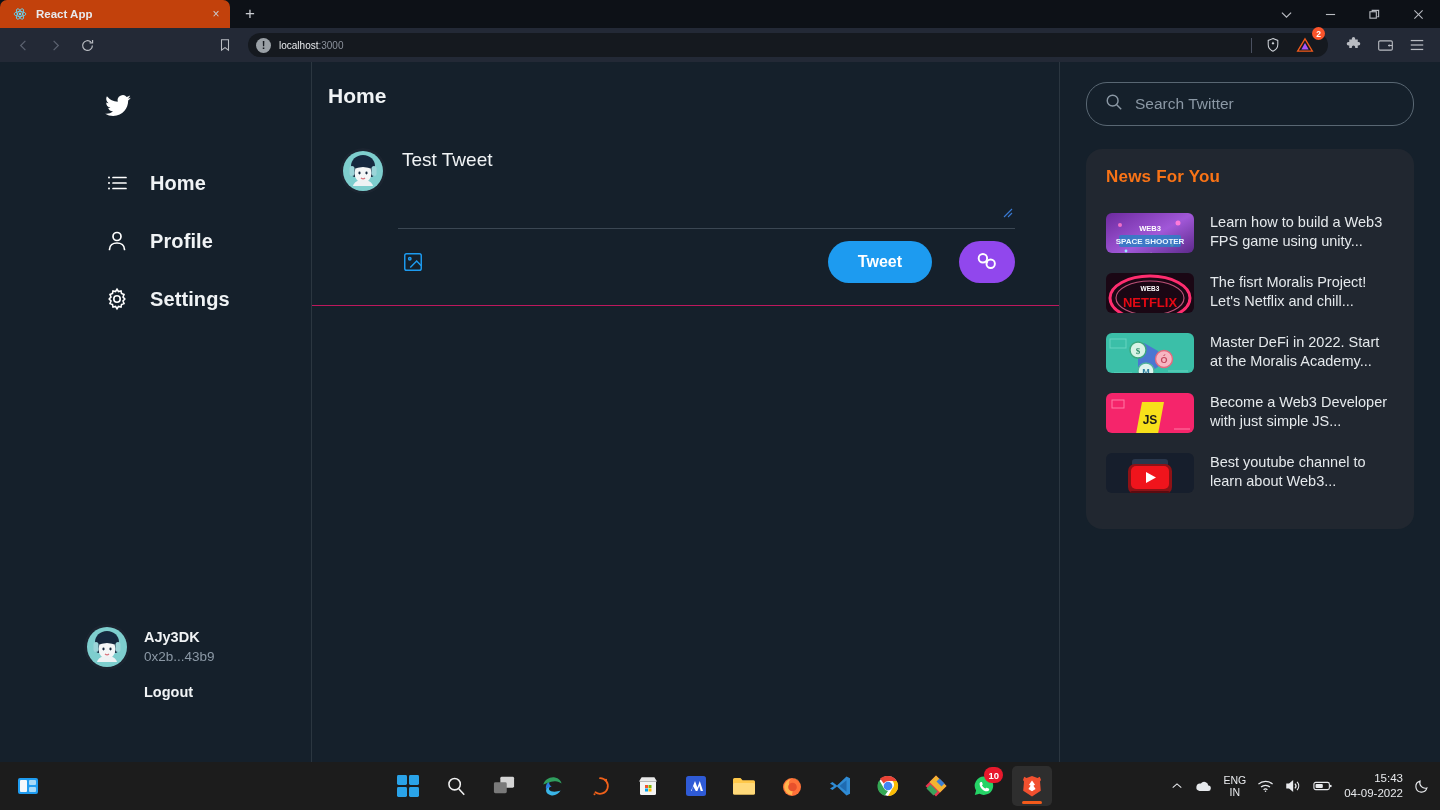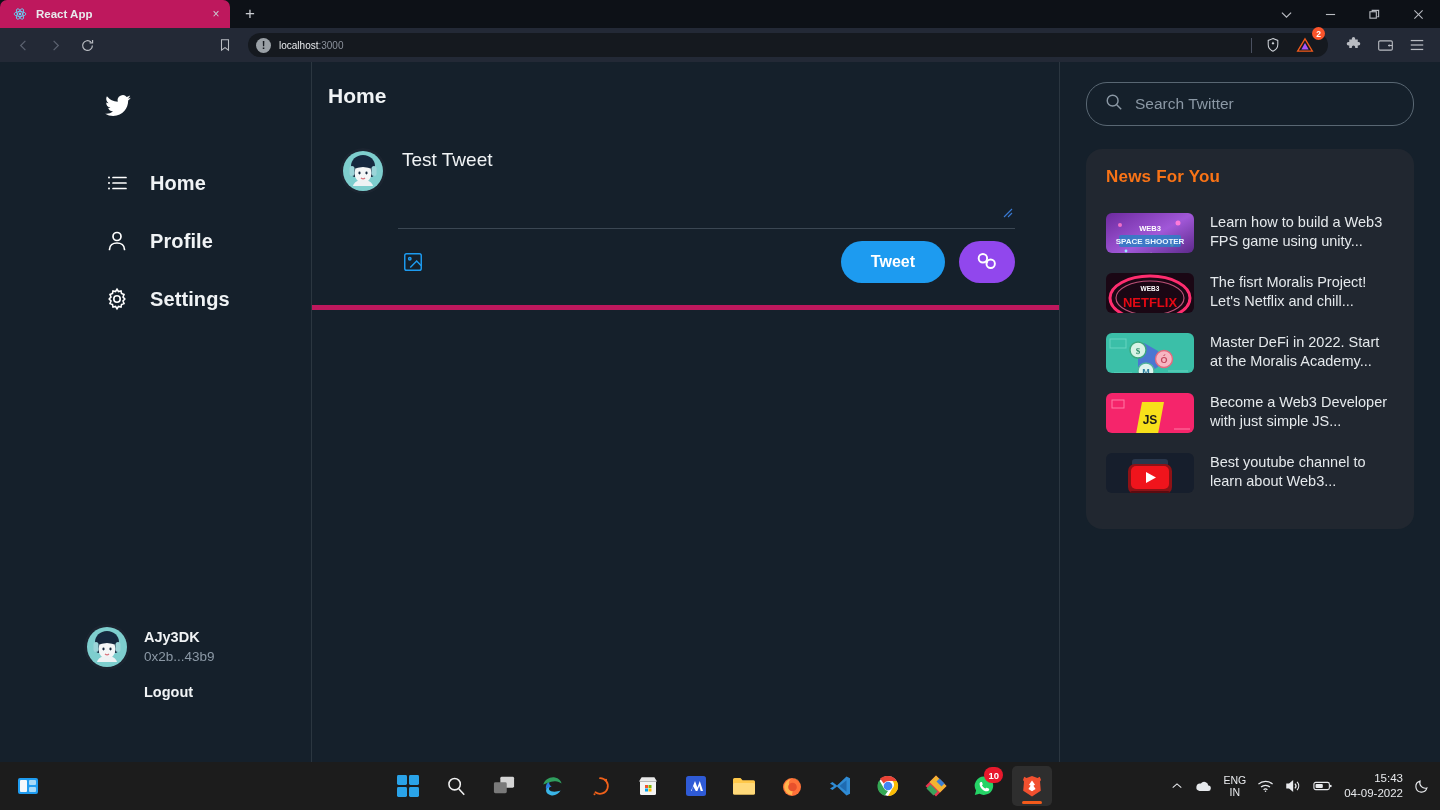--- a/index.html
+++ b/index.html
@@ -11,21 +11,21 @@
   }
 
   
   .browser-window { width: 1440px; height: 810px; display: flex; flex-direction: column; }
 
   .tabstrip {
     height: 28px; background: #0d1117; display: flex; align-items: flex-end;
     position: relative; flex: 0 0 28px;
   }
   .tab {
-    width: 230px; height: 28px; background: #be185d; display: flex; align-items: center;
+    width: 230px; height: 28px; background: #c2410c; display: flex; align-items: center;
     border-radius: 7px 7px 0 0; padding: 0 6px 0 12px; gap: 8px; position: relative;
   }
   .tab-favicon { width: 16px; height: 16px; flex: 0 0 16px; display: flex; align-items: center; justify-content: center; }
   .tab-title { color: #e8eaed; font-size: 11.5px; font-weight: 600; flex: 1; white-space: nowrap; overflow: hidden; text-overflow: ellipsis; }
   .tab-close { width: 16px; height: 16px; color: #c9ccd1; font-size: 12px; display: flex; align-items: center; justify-content: center; cursor: pointer; }
   .newtab-btn {
     width: 28px; height: 28px; display: flex; align-items: center; justify-content: center;
     color: #c9ccd1; font-size: 17px; margin-left: 6px; cursor: pointer;
   }
   .winctl { position: absolute; right: 0; top: 0; height: 28px; display: flex; align-items: center; }
@@ -71,35 +71,35 @@
   .user-row { display: flex; align-items: center; gap: 14px; }
   .avatar { width: 46px; height: 46px; border-radius: 50%; overflow: hidden; flex: 0 0 46px; background: #19212c; }
   .uname { color: #f0f3f5; font-size: 14.5px; font-weight: 700; line-height: 1.35; }
   .uaddr { color: #8b98a5; font-size: 13.5px; line-height: 1.35; }
   .logout { color: #f0f3f5; font-size: 14.5px; font-weight: 700; margin: 14px 0 0 60px; cursor: pointer; }
 
   
   .feed { width: 748px; flex: 0 0 748px; border-right: 1px solid #2b3640; }
   .feed-head { padding: 22px 0 10px 16px; }
   .feed-head h1 { color: #f0f3f5; font-size: 21px; font-weight: 700; }
-  .composer { display: flex; padding: 26px 40px 0 16px; border-bottom: 5px solid #be185d; padding-bottom: 0; }
+  .composer { display: flex; padding: 26px 40px 0 16px; border-bottom: 1px solid #be185d; padding-bottom: 0; }
   .comp-left { width: 70px; flex: 0 0 70px; padding-top: 4px; display: flex; justify-content: center; }
   .comp-avatar { width: 46px; height: 46px; border-radius: 50%; overflow: hidden; }
   .comp-right { flex: 1; padding-right: 4px; }
   .comp-textarea {
     width: 100%; min-height: 74px; background: transparent; border: none; outline: none; resize: none;
     color: #f0f3f5; font-size: 19px; font-family: "Liberation Sans", sans-serif; padding: 4px 0 0 4px;
     line-height: 1.3;
   }
   .comp-textwrap { position: relative; }
   .resize-grip { position: absolute; right: 2px; bottom: 6px; width: 12px; height: 12px; color: #3a7bd5; }
   .comp-divider { height: 1px; background: #3b4753; margin-top: 6px; }
   .comp-actions { display: flex; align-items: center; padding: 12px 0 22px 4px; }
   .img-btn { width: 22px; height: 22px; color: #1d9bf0; cursor: pointer; }
-  .comp-btns { margin-left: auto; display: flex; align-items: flex-start; gap: 14px; }
+  .comp-btns { margin-left: auto; display: flex; align-items: flex-start; gap: 27px; }
   .tweet-btn {
     background: #1d9bf0; color: #fff; border: none; border-radius: 22px; height: 42px; padding: 0 30px;
     font-size: 16px; font-weight: 700; font-family: "Liberation Sans", sans-serif; cursor: pointer;
   }
   .moralis-btn {
     background: #9147ed; border: none; border-radius: 22px; width: 56px; height: 42px;
     display: flex; align-items: center; justify-content: center; cursor: pointer;
   }
 
   

